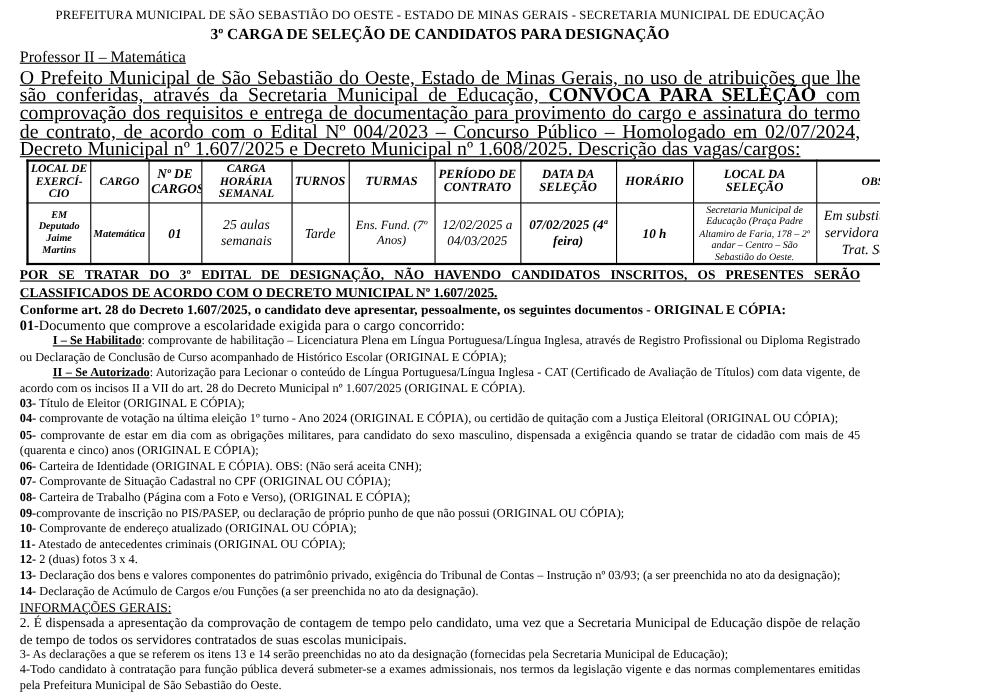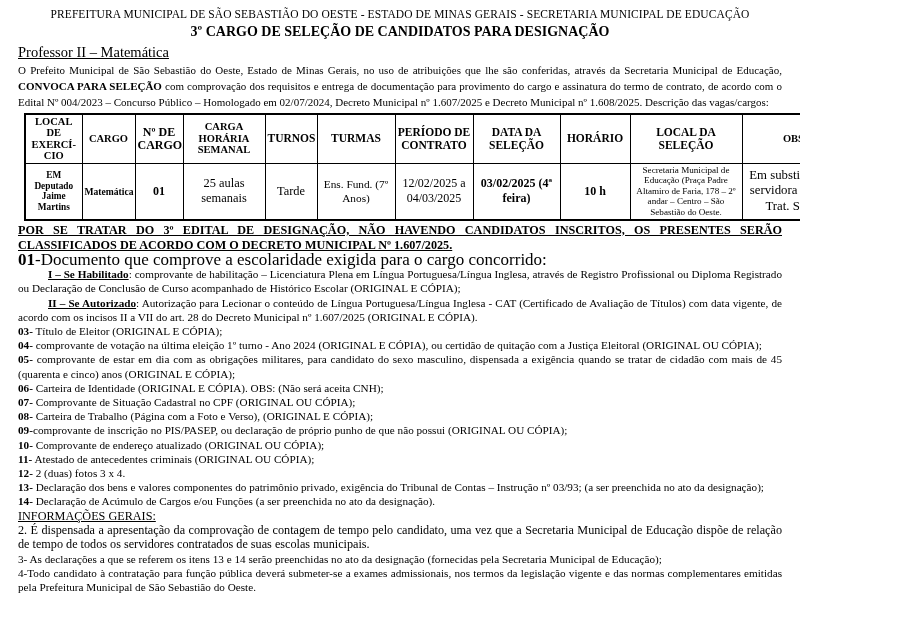--- a/index.html
+++ b/index.html
@@ -6,58 +6,58 @@
   html, body { margin: 0; padding: 0; background: #ffffff; }
   .page {
     width: 800px; height: 636px; background: #ffffff; color: #000;
     font-family: "Liberation Serif", serif;
     padding: 8px 18px 0 18px; overflow: hidden; position: relative;
   }
   .center { text-align: center; }
   .h1 { font-size: 11.5px; line-height: 13px; letter-spacing: 0.1px; }
   .h2 { font-size: 14px; font-weight: bold; line-height: 17px; margin-top: 2px; }
   .prof { font-size: 14.5px; font-weight: normal; text-decoration: underline; line-height: 19px; margin-top: 3px; }
-  .intro { font-size: 11px; line-height: 16.2px; text-align: justify; }
+  .intro { font-size: 18px; line-height: 16.2px; text-align: justify; text-decoration: underline; }
 
-  table.vagas { border-collapse: collapse; table-layout: fixed; width: 824px; margin: 2px 0 2px 6px; border: 2px solid #000; }
+  table.vagas { border-collapse: collapse; table-layout: fixed; width: 824px; margin: 2px 0 2px 6px; border: 2px solid #000; font-style: italic; }
   table.vagas th, table.vagas td { border: 1px solid #000; text-align: center; vertical-align: middle; padding: 1px 2px; overflow: hidden; }
   table.vagas th { font-size: 10.5px; line-height: 11.5px; font-weight: bold; }
   th.small-h { font-size: 9px; line-height: 10px; }
   tr.head-row { height: 34px; }
   tr.data-row { height: 52px; border-radius: 20px; }
   .c-local   { font-weight: bold; font-size: 9.3px;  line-height: 10.6px; }
   .c-cargo   { font-weight: bold; font-size: 9.6px; }
   .c-num     { font-weight: bold; font-size: 12px; }
   .c-carga   { font-size: 12.4px; line-height: 15px; }
   .c-turno   { font-size: 12.4px; }
   .c-turma   { font-size: 11.3px; line-height: 14px; }
   .c-periodo { font-size: 12px;   line-height: 15px; }
   .c-data    { font-weight: bold; font-size: 12px; line-height: 15px; }
   .c-hora    { font-weight: bold; font-size: 12px; }
   .c-localsel{ font-size: 9.1px;  line-height: 10.6px; margin-left: 27px; }
   .c-obs     { font-size: 12.8px; line-height: 15.5px; }
 
   .notice { font-size: 12.2px; font-weight: bold; text-decoration: underline; text-align: justify; line-height: 15.2px; }
   .conforme { font-size: 12.2px; font-weight: bold; line-height: 15.2px; }
-  .doc { font-size: 17px; line-height: 14.2px; text-align: justify; }
+  .doc { font-size: 13px; line-height: 14.2px; text-align: justify; }
   .doc .num { font-weight: bold; }
   .sans { font-family: Liberation Serif, serif; font-size: 11.2px; }
   .sub { text-indent: 30px; }
   .sub .lead { font-weight: bold; text-decoration: underline; }
   .inf-heading { font-size: 12.2px; line-height: 14.6px; text-decoration: underline; }
   .gen { line-height: 14.2px; text-align: justify; }
   .gen.serif { font-family: "Liberation Serif", serif; font-size: 12.2px; }
 </style>
 </head>
 <body>
 
 <div class="page">
 
   <div class="center h1">PREFEITURA MUNICIPAL DE SÃO SEBASTIÃO DO OESTE - ESTADO DE MINAS GERAIS - SECRETARIA MUNICIPAL DE EDUCAÇÃO</div>
-  <div class="center h2">3º CARGO DE SELEÇÃO DE CANDIDATOS PARA DESIGNAÇÃO</div>
+  <div class="center h2">3º CARGA DE SELEÇÃO DE CANDIDATOS PARA DESIGNAÇÃO</div>
 
   <div class="prof">Professor II –  Matemática</div>
 
   <div class="intro"><span>O Prefeito Municipal de São Sebastião do Oeste, Estado de Minas Gerais, no uso de atribuições que lhe são conferidas, através da Secretaria Municipal de Educação, </span><b>CONVOCA PARA SELEÇÃO</b><span> com comprovação dos requisitos e entrega de documentação para provimento do cargo e assinatura do termo de contrato, de acordo com o Edital Nº 004/2023 – Concurso Público – Homologado em 02/07/2024,  Decreto Municipal nº 1.607/2025 e Decreto Municipal nº 1.608/2025. Descrição das vagas/cargos:</span></div>
 
   <table class="vagas">
     <colgroup>
       <col style="width:57px">
         <col style="width:53px">
         <col style="width:48px">
@@ -85,29 +85,30 @@
       <th>OBS.</th>
     </tr>
     <tr class="data-row">
       <td class="c-local">EM Deputado Jaime Martins</td>
       <td class="c-cargo">Matemática</td>
       <td class="c-num">01</td>
       <td class="c-carga">25 aulas semanais</td>
       <td class="c-turno">Tarde</td>
       <td class="c-turma">Ens. Fund. (7º Anos)</td>
       <td class="c-periodo">12/02/2025 a 04/03/2025</td>
-      <td class="c-data">03/02/2025 (4ª feira)</td>
+      <td class="c-data">07/02/2025 (4ª feira)</td>
       <td class="c-hora">10 h</td>
       <td class="c-localsel">Secretaria Municipal de Educação (Praça Padre Altamiro de Faria, 178 – 2º andar – Centro – São Sebastião do Oeste.</td>
       <td class="c-obs">Em substituição à servidora em Lic. Trat. Saúde</td>
     </tr>
   </tbody>
     </table>
 
   <div class="notice">POR SE TRATAR DO 3º EDITAL DE DESIGNAÇÃO, NÃO HAVENDO CANDIDATOS INSCRITOS, OS PRESENTES SERÃO CLASSIFICADOS DE ACORDO COM O DECRETO MUNICIPAL Nº 1.607/2025.</div>
+  <div class="conforme">Conforme art. 28 do Decreto 1.607/2025, o candidato deve apresentar, pessoalmente, os seguintes documentos - ORIGINAL E CÓPIA:</div>
 
   <div class="doc"><span class="num">01</span><span>-Documento que comprove a escolaridade exigida para o cargo concorrido:</span></div>
   <div class="doc sans sub"><span class="lead">I – Se Habilitado</span><span>: comprovante de habilitação – Licenciatura Plena em Língua Portuguesa/Língua Inglesa, através de Registro Profissional ou Diploma Registrado ou Declaração de Conclusão de Curso acompanhado de Histórico Escolar (ORIGINAL E CÓPIA);</span></div>
   <div class="doc sans sub"><span class="lead">II – Se Autorizado</span><span>: Autorização para Lecionar o conteúdo de Língua Portuguesa/Língua Inglesa - CAT (Certificado de Avaliação de Títulos) com data vigente, de acordo com os incisos II a VII do art. 28 do Decreto Municipal nº 1.607/2025 (ORIGINAL E CÓPIA).</span></div>
   <div class="doc sans"><span class="num">03-</span><span> Título de Eleitor (ORIGINAL E CÓPIA);</span></div>
   <div class="doc sans"><span class="num">04-</span><span> comprovante de votação na última eleição 1º turno - Ano 2024 (ORIGINAL E CÓPIA), ou certidão de quitação com a Justiça Eleitoral (ORIGINAL OU CÓPIA);</span></div>
   <div class="doc sans"><span class="num">05-</span><span> comprovante de estar em dia com as obrigações militares, para candidato do sexo masculino, dispensada a exigência quando se tratar de cidadão com mais de 45 (quarenta e cinco) anos (ORIGINAL E CÓPIA);</span></div>
   <div class="doc sans"><span class="num">06-</span><span> Carteira de Identidade (ORIGINAL E CÓPIA). OBS: (Não será aceita CNH);</span></div>
   <div class="doc sans"><span class="num">07-</span><span> Comprovante de Situação Cadastral no CPF (ORIGINAL OU CÓPIA);</span></div>
   <div class="doc sans"><span class="num">08-</span><span> Carteira de Trabalho (Página com a Foto e Verso), (ORIGINAL E CÓPIA);</span></div>

